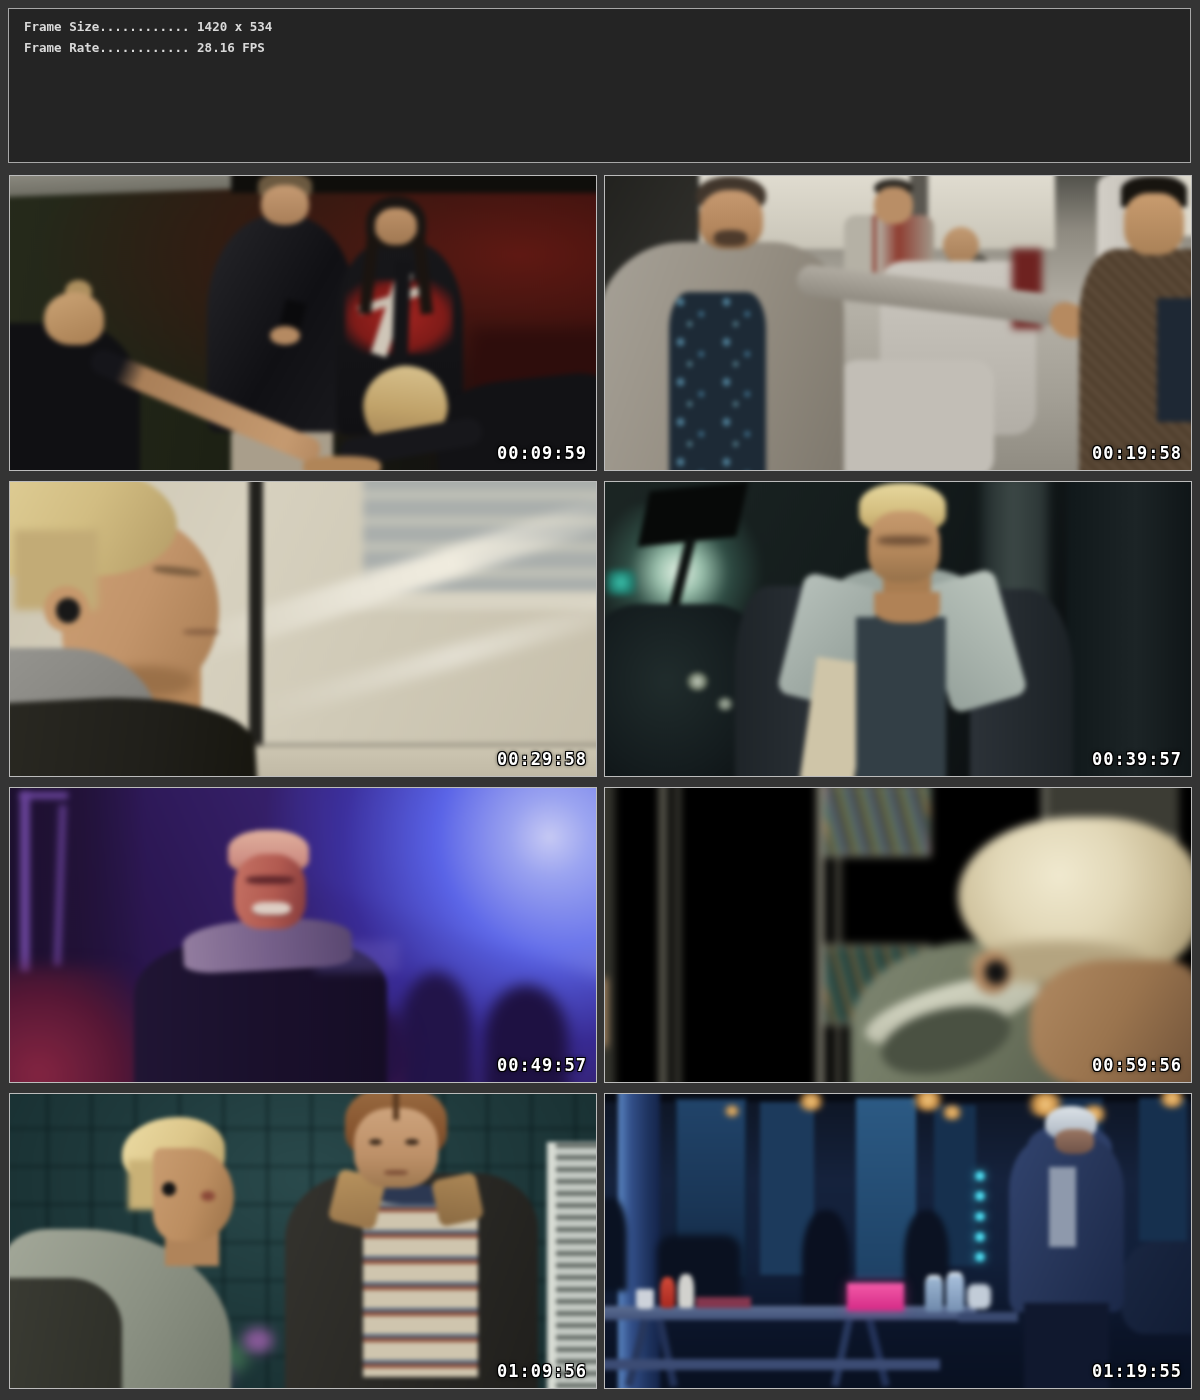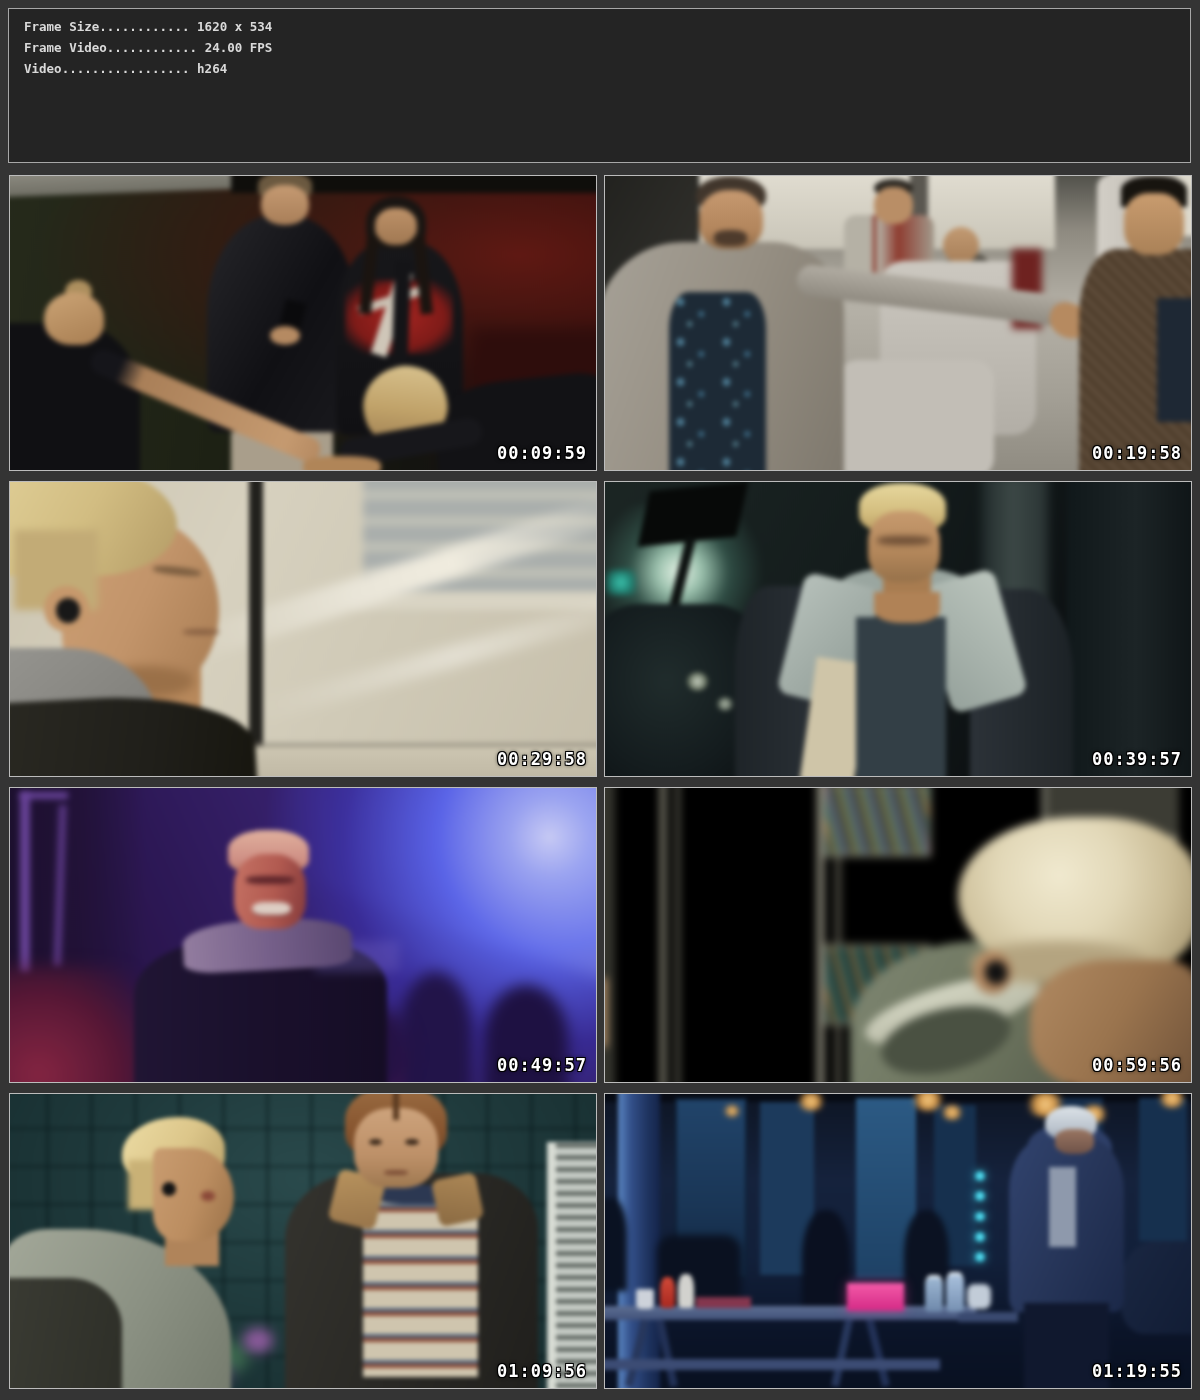--- a/index.html
+++ b/index.html
@@ -254,23 +254,22 @@
   .f8-bx{left:16.5%;top:68%;width:9%;height:3.5%;background:#84364e;}
   .f8-pink{left:41.5%;top:63.5%;width:9.5%;height:9%;background:linear-gradient(180deg,#f45aa8 0%,#d42a86 100%);box-shadow:0 0 12px rgba(240,70,160,.5);}
   .f8-bt1{left:54.5%;top:61%;width:3%;height:11%;background:linear-gradient(180deg,#9cb6d2 0%,#6e88aa 100%);border-radius:30% 30% 15% 15%;border-top:3px solid #e8eef2;}
   .f8-bt2{left:58%;top:60%;width:3%;height:12%;background:linear-gradient(180deg,#a8c0dc,#7690b2);border-radius:30% 30% 15% 15%;border-top:3px solid #e8eef2;}
   .f8-bag{left:61.5%;top:64%;width:4%;height:8%;background:#c2ccd8;border-radius:30%;filter:blur(1px);}
 </style>
 </head>
 <body>
 
 <div class="panel">
-  <div class="info-row"><span>Frame Size</span><span>............</span><span class="val">1620 x 534</span></div>
-  <div class="info-row"><span>Frame Video</span><span>............</span><span class="val">24.00 FPS</span></div>
-  <div class="info-row"><span>Video</span><span>.................</span><span class="val">h264</span></div>
+  <div class="info-row"><span>Frame Size</span><span>............</span><span class="val">1420 x 534</span></div>
+  <div class="info-row"><span>Frame Rate</span><span>............</span><span class="val">28.16 FPS</span></div>
 </div>
 
 <div class="grid">
 
   <div class="shot f1" title="group of people surrounding bowed blond man in dark red-lit room">
     <div class="art">
       <div class="base"></div>
       <div class="f1-ceil"></div>
       <div class="f1-ceil2"></div>
       <div class="f1-red2"></div>

